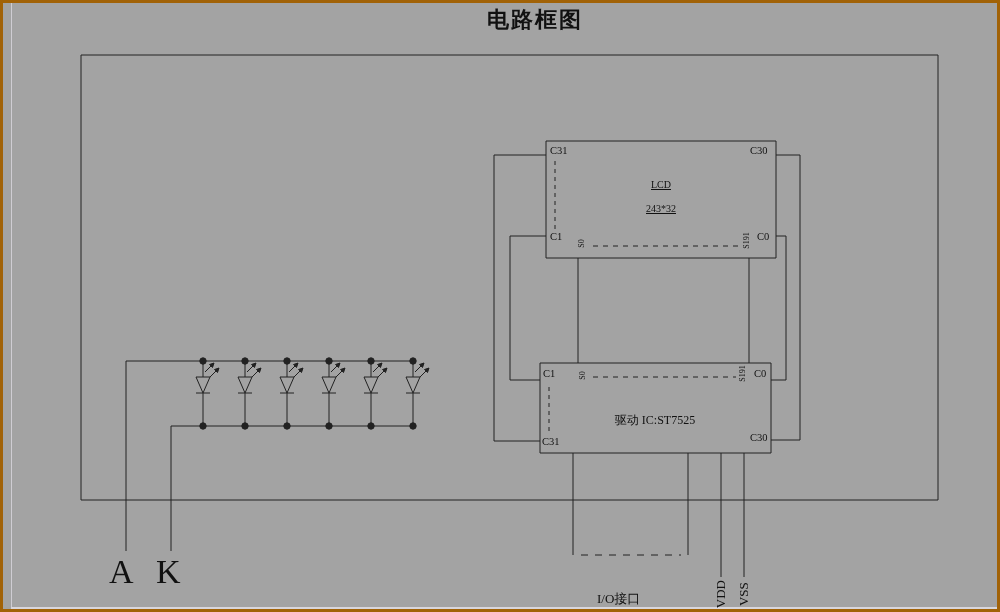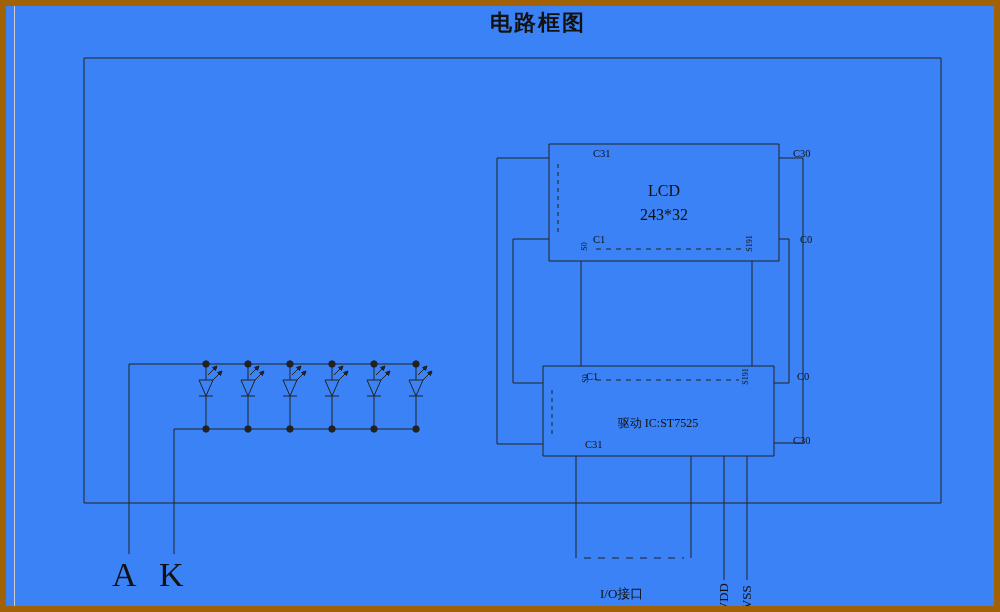--- a/index.html
+++ b/index.html
@@ -1,29 +1,29 @@
 <!DOCTYPE html>
 <html><head>
 <meta charset="utf-8">
 <style>
   html,body{margin:0;padding:0;background:#ffffff;}
   .page{
-    position:relative;width:1000px;height:612px;background:#3b82f6;
-    border:6px solid #a16207;box-sizing:border-box;overflow:hidden;
+    position:relative;width:1000px;height:612px;background:#a3a3a3;
+    border:3px solid #a16207;box-sizing:border-box;overflow:hidden;
     font-family:"Liberation Serif","DejaVu Serif",serif;color:#111;
   }
   .edge-line{position:absolute;left:8px;top:0;width:1px;height:612px;background:#cfcdd3;}
   .bottom-band{position:absolute;left:8px;top:604px;width:991px;height:8px;background:#d8d6dc;}
   .lbl{position:absolute;white-space:nowrap;color:#111;line-height:1.1;}
   .center{text-align:center;}
   .title{font-size:22px;font-weight:700;letter-spacing:2px;}
-  .blk{font-size:16px;}
-  .pin{font-size:10.5px;margin-left:40px;}
+  .blk{font-size:10px;text-decoration:underline;}
+  .pin{font-size:10.5px;}
   .drv{font-size:12px;}
-  .io{font-size:13px;}
+  .io{font-size:13px;margin-top:8px;}
   .pwr{font-size:13px;transform:rotate(-90deg);transform-origin:center;text-align:center;}
   .seg{font-size:8px;transform:rotate(-90deg);transform-origin:center;text-align:center;}
   .big{font-size:34px;}
   svg{position:absolute;left:0;top:0;}
   svg *{vector-effect:non-scaling-stroke;}
 </style>
 </head>
 <body>
 
 <div class="page">

